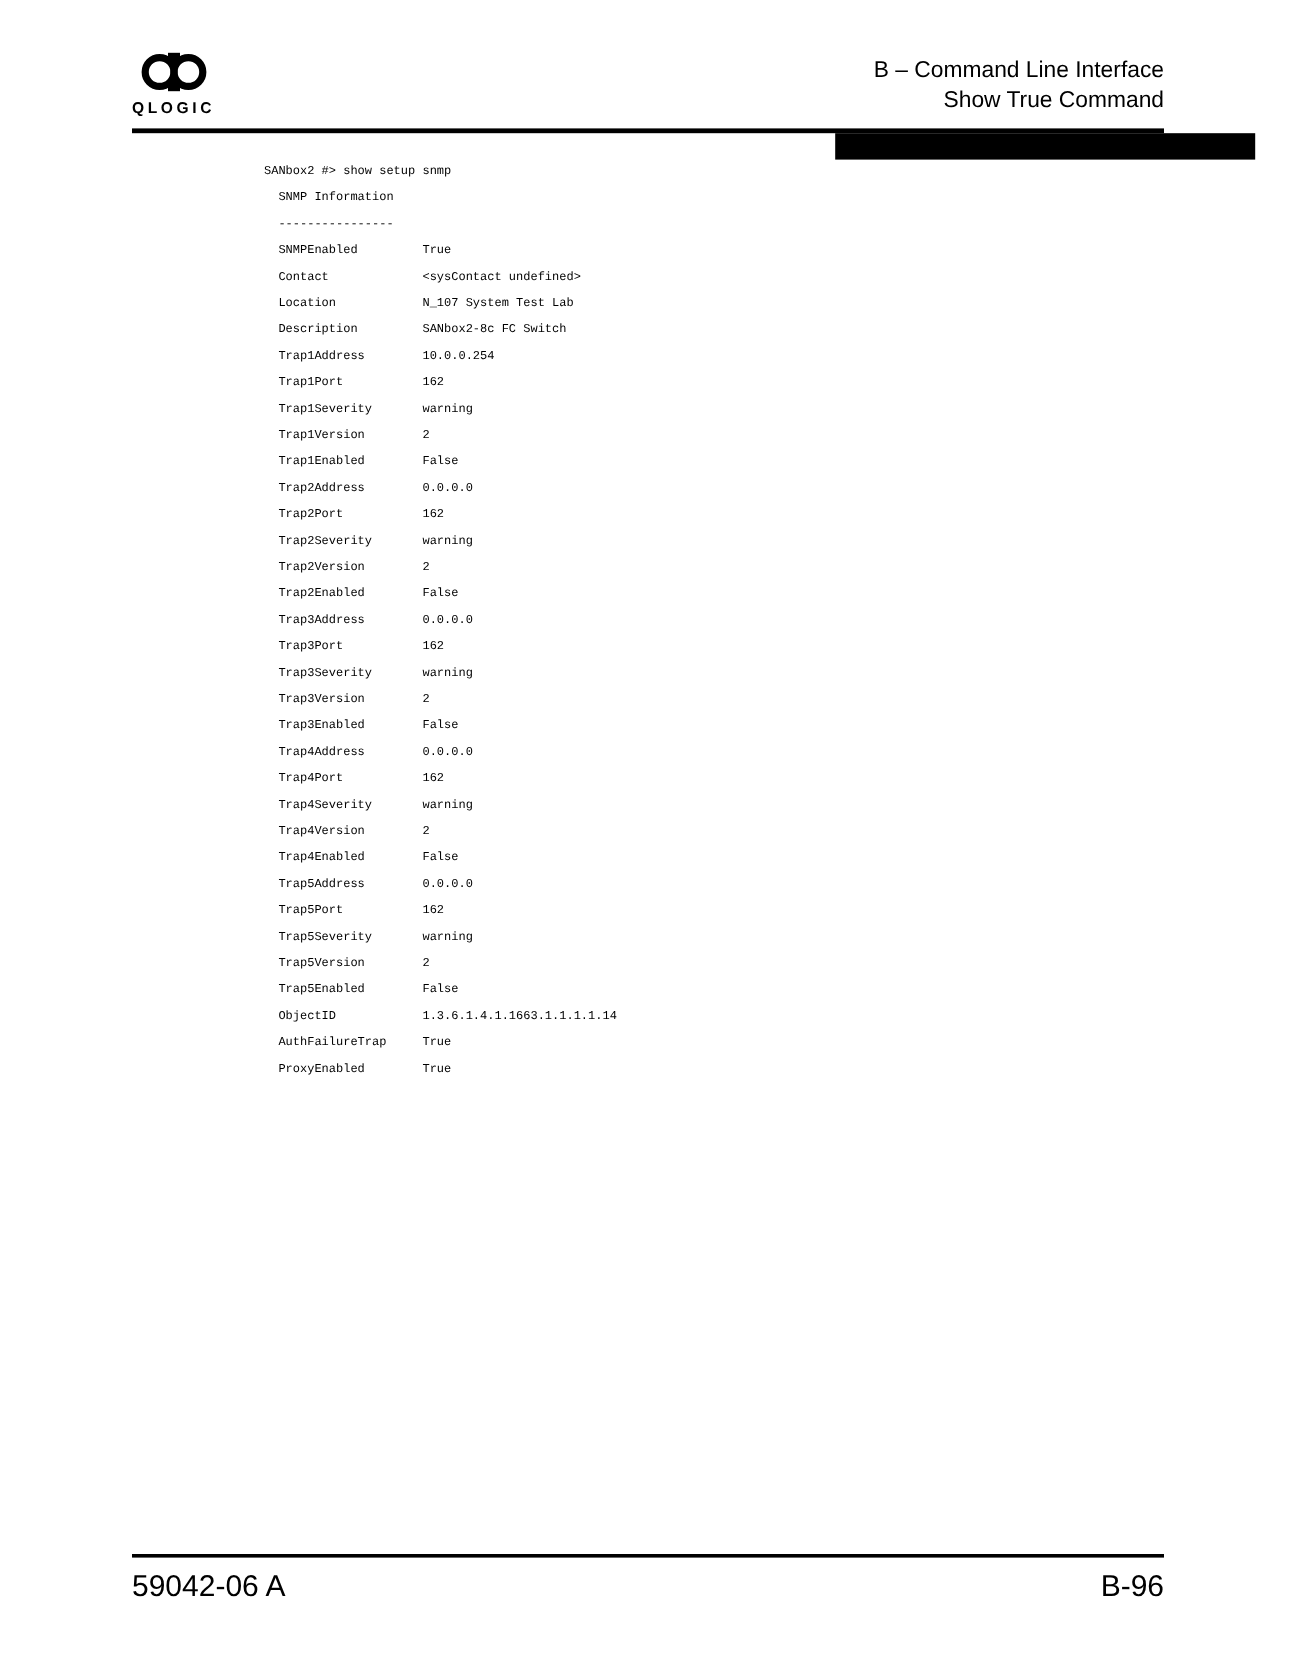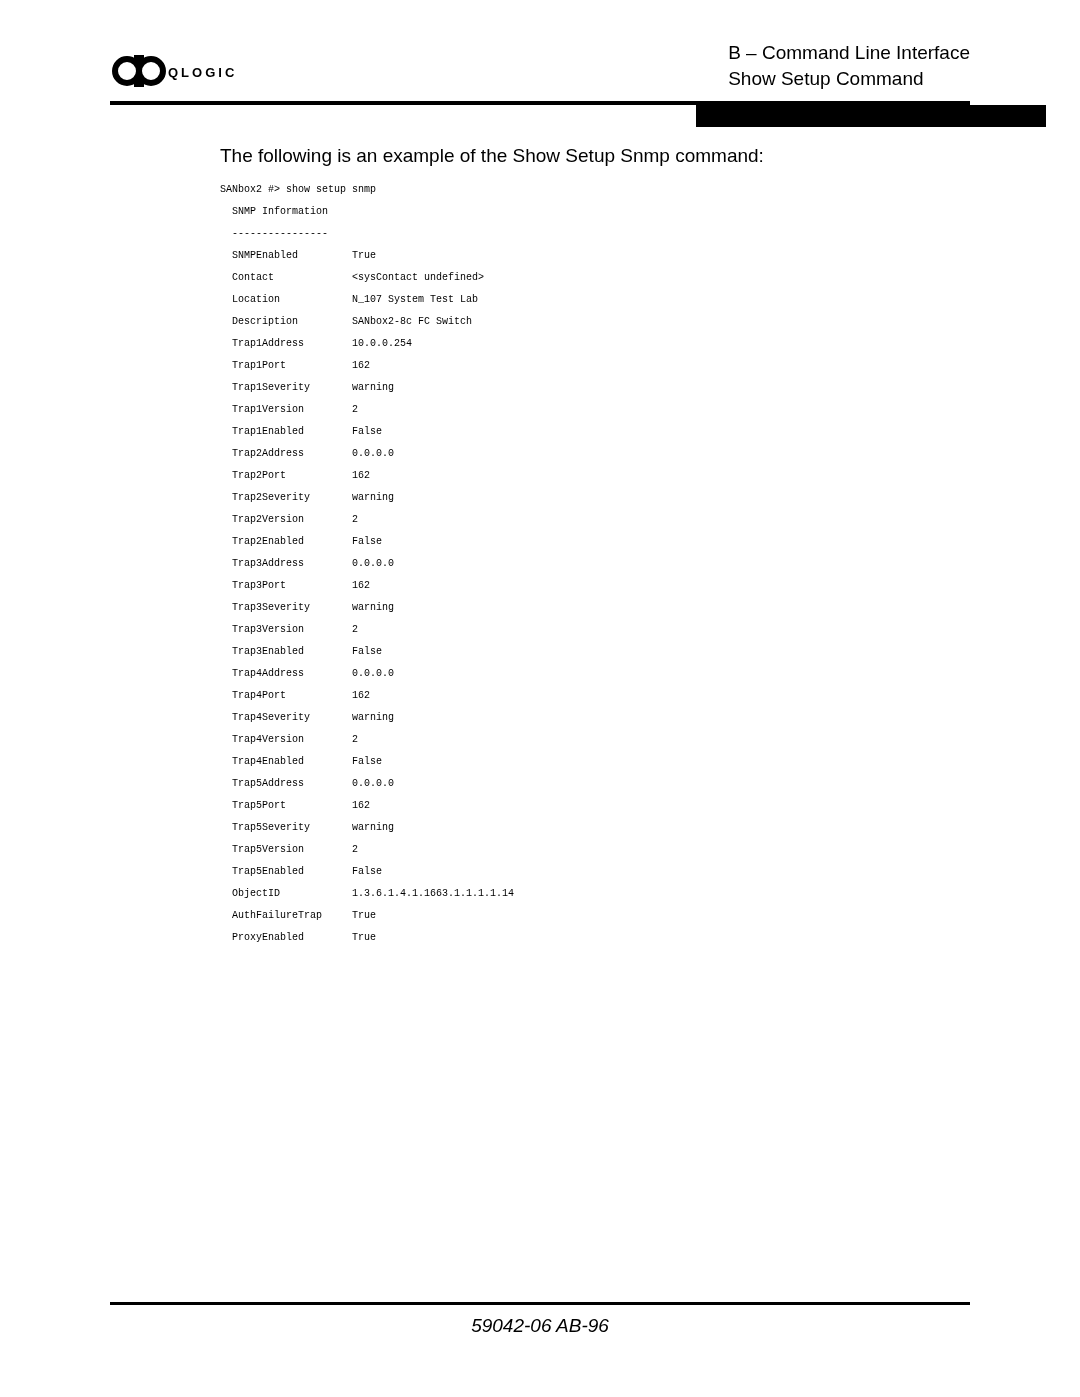--- a/index.html
+++ b/index.html
@@ -15,30 +15,32 @@
     padding: 40px 110px 0 110px;
   }
   .header {
     display: flex;
     justify-content: space-between;
     align-items: flex-end;
     padding-bottom: 6px;
   }
   .logo {
     display: flex;
+    flex-direction: column;
     align-items: center;
   }
   .logo svg { display: block; }
   .logo-text {
     font-size: 13px;
     font-weight: bold;
     letter-spacing: 3px;
     margin-top: 2px;
   }
   .header-right {
+    text-align: right;
     font-size: 19px;
     line-height: 1.35;
   }
   .hr-thick {
     border: none;
     border-top: 4px solid #000;
     margin-top: 4px;
   }
   .black-tab {
     background: #000;
@@ -71,50 +73,48 @@
     left: 110px;
     right: 110px;
   }
   .hr-thin {
     border: none;
     border-top: 3px solid #000;
     margin-bottom: 10px;
   }
   .footer-row {
     display: flex;
-    justify-content: center;
-    font-size: 19px;
-    font-style: italic;
+    justify-content: space-between;
+    font-size: 25px;
   }
 </style>
 </head>
 <body>
 
 <div class="page">
   <div class="header">
     <div class="logo">
       <svg width="58" height="40" viewBox="0 0 58 40">
         <circle cx="17" cy="20" r="12" stroke="#000" stroke-width="6" fill="none"></circle>
         <circle cx="41" cy="20" r="12" stroke="#000" stroke-width="6" fill="none"></circle>
         <rect x="24" y="4" width="10" height="8" fill="#000"></rect>
         <rect x="24" y="28" width="10" height="8" fill="#000"></rect>
       </svg>
       <div class="logo-text">QLOGIC</div>
     </div>
     <div class="header-right">
       <div>B – Command Line Interface</div>
-      <div>Show Setup Command</div>
+      <div>Show True Command</div>
     </div>
   </div>
   <hr class="hr-thick">
   <div class="tab-wrap">
       <div class="black-tab"></div>
     </div>
 
-  <div class="intro">The following is an example of the Show Setup Snmp command:</div>
 
   <div class="code" id="code-block">SANbox2 #&gt; show setup snmp
   SNMP Information
   ----------------
   SNMPEnabled         True
   Contact             &lt;sysContact undefined&gt;
   Location            N_107 System Test Lab
   Description         SANbox2-8c FC Switch
   Trap1Address        10.0.0.254
   Trap1Port           162

